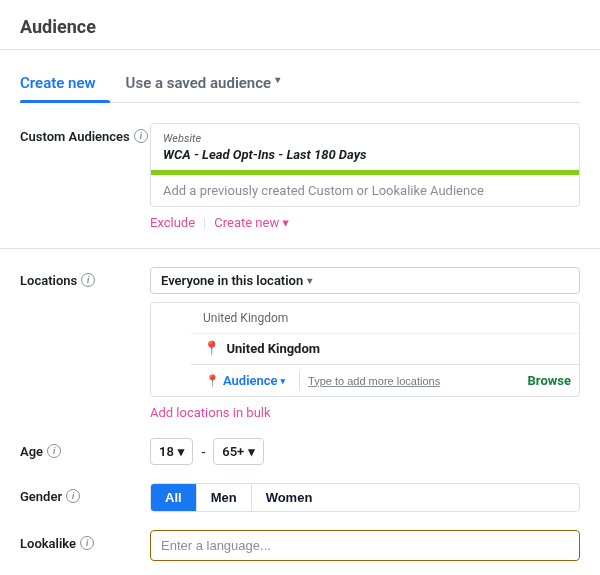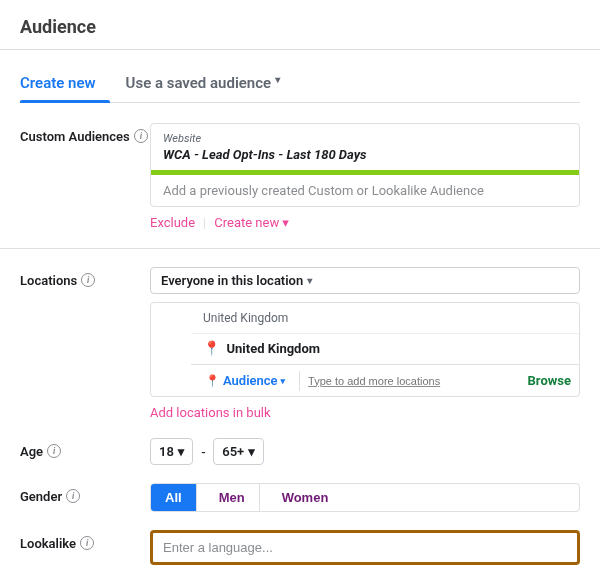--- a/index.html
+++ b/index.html
@@ -276,47 +276,47 @@
       text-align: center;
     }
     .age-dash {
       font-size: 14px;
       color: #1c1e21;
     }
 
     
     .gender-buttons {
       display: flex;
-      gap: 8px;
+      gap: 0;
       border: 1px solid #dddfe2;
       border-radius: 4px;
       overflow: hidden;
     }
     .gender-btn {
       padding: 6px 14px;
       font-size: 13px;
       font-weight: 600;
       cursor: pointer;
       background: #fff;
-      color: #701a75;
+      color: #0f172a;
       border: none;
       border-right: 1px solid #dddfe2;
     }
     .gender-btn:last-child {
       border-right: none;
     }
     .gender-btn.active {
       background: #1877f2;
       color: #fff;
     }
 
     
     .language-input {
       width: 100%;
-      border: 3px solid #a16207;
+      border: 1px solid #a16207;
       border-radius: 4px;
       padding: 7px 10px;
       font-size: 13px;
       color: #8a8d91;
       outline: none;
       background: #fff;
     }
     .language-input::placeholder {
       color: #8a8d91;
     }

